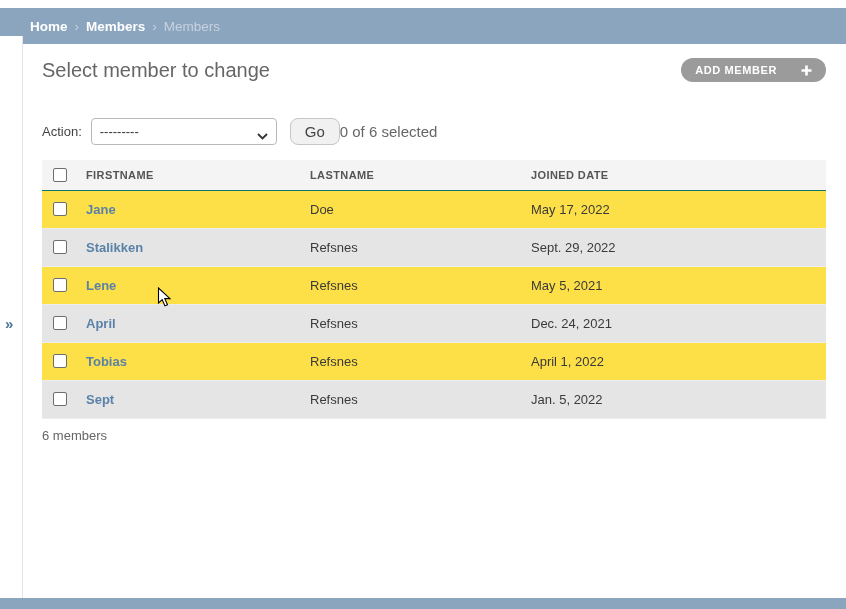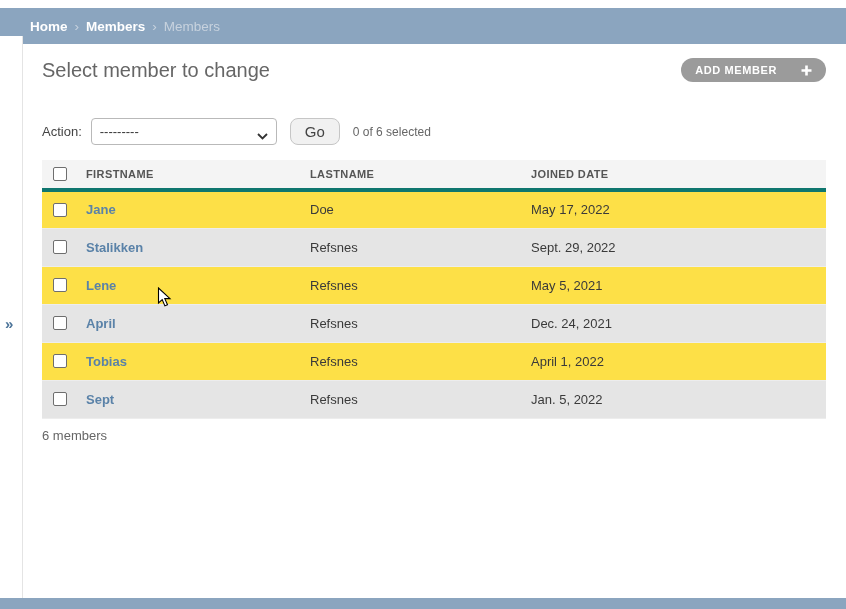--- a/index.html
+++ b/index.html
@@ -51,27 +51,27 @@
     padding:0 26px 0 8px;font-size:13px;color:#333;background:#fff;
     -webkit-appearance:none;appearance:none;
     font-family:"Liberation Sans","DejaVu Sans",sans-serif;
   }
   .chevron-down{position:absolute;right:9px;top:10px;pointer-events:none;}
   .go-btn{
     margin-left:13px;height:27px;padding:0 14px;background:#f1f1f1;
     border:1px solid #c6c6c6;border-radius:8px;font-size:15px;color:#444;cursor:pointer;
     font-family:"Liberation Sans","DejaVu Sans",sans-serif;
   }
-  .sel-status{margin-left:13px;font-size:12px;color:#666;}
+  .sel-status{font-size:15px;color:#666;}
   
   table{width:100%;border-collapse:collapse;margin-top:15px;font-size:13px;table-layout:fixed;}
   thead tr{background:#f4f4f4;}
   thead th{
     height:30px;text-align:left;font-size:11px;color:#555;font-weight:700;
-    letter-spacing:.4px;border-bottom:4px solid #0f766e;padding:0;
+    letter-spacing:.4px;border-bottom:1px solid #0f766e;padding:0;
   }
   tbody tr{height:38px;background:#fde047;}
   tbody tr.striped{background:#e5e5e5;}
   tbody td,tbody th{border-bottom:1px solid #ededed;padding:0;text-align:left;}
   .cb-cell{padding-left:11px;width:44px;}
   input[type=checkbox]{
     -webkit-appearance:none;appearance:none;width:14px;height:14px;margin:0;
     border:1px solid #6e6e6e;border-radius:2px;background:#fff;display:block;cursor:pointer;
   }
   .fn-link{color:var(--link);font-weight:700;text-decoration:none;cursor:pointer;}

